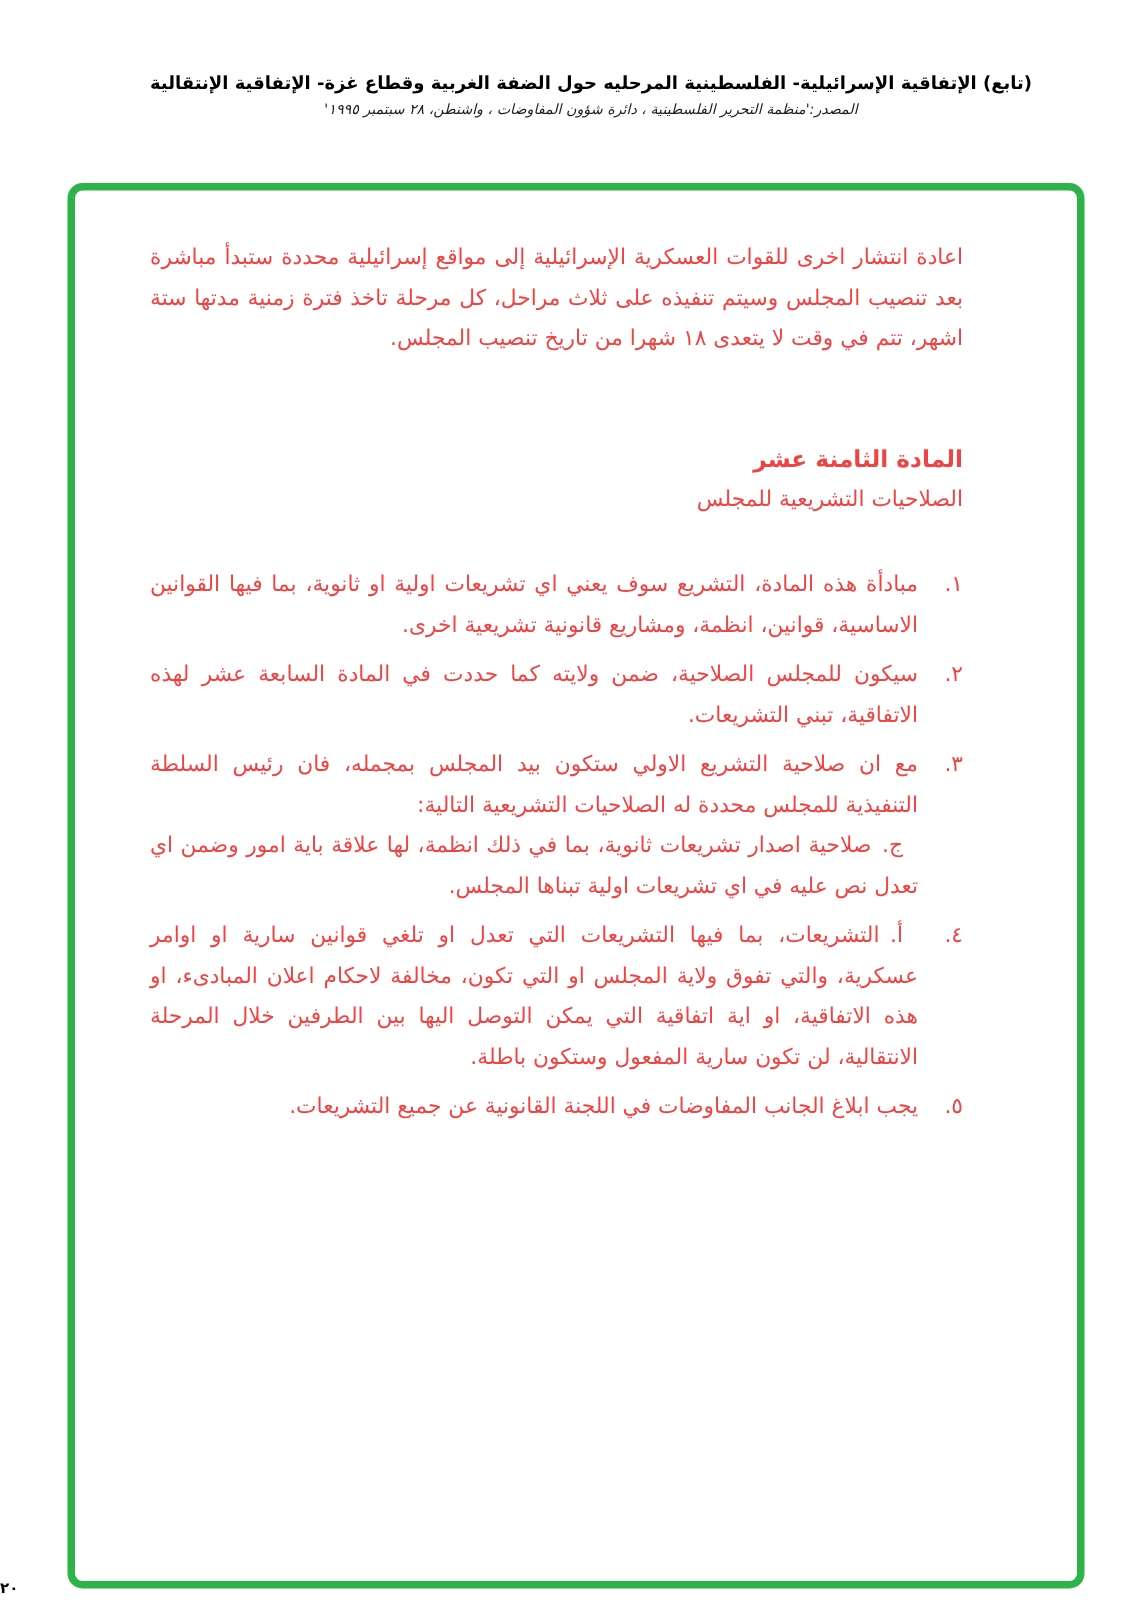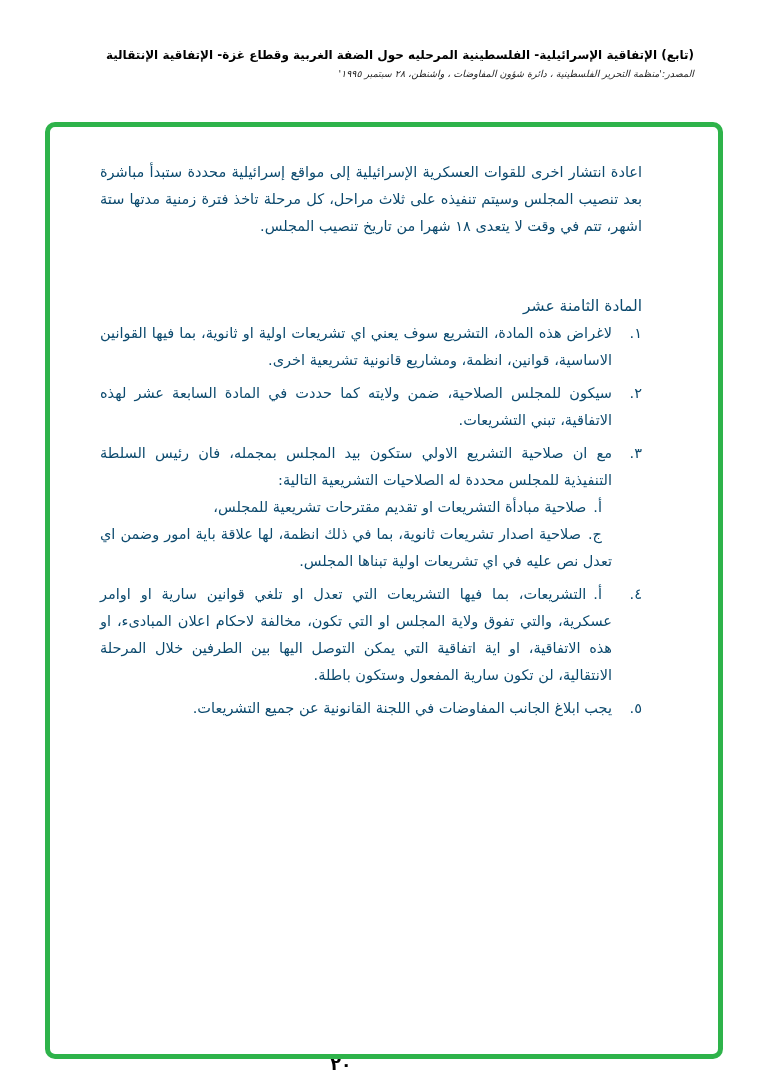--- a/index.html
+++ b/index.html
@@ -14,21 +14,21 @@
     width: 758px; height: 1078px;
     background: #ffffff;
     overflow: hidden;
   }
 
   
   .doc-header {
     position: absolute;
     top: 46px; left: 94px; width: 600px;
     direction: rtl;
-    text-align: right;
+    text-align: center;
   }
   .doc-title {
     font-weight: bold;
     font-size: 12px;
     line-height: 1.5;
     color: #000;
   }
   .doc-source {
     font-size: 9.5px;
     margin-top: 4px;
@@ -47,27 +47,27 @@
   }
 
   
   .content {
     position: absolute;
     top: 32px; right: 76px; left: 50px;
     direction: rtl;
     text-align: justify;
     font-size: 14.5px;
     line-height: 27px;
-    color: #0c4a6e;
+    color: #ef4444;
   }
   .intro { margin: 0 0 53px 0; }
 
   .article-heading {
     font-size: 15.5px;
-    font-weight: normal;
+    font-weight: bold;
     line-height: 27px;
     margin: 0;
   }
   .article-subheading {
     line-height: 27px;
     margin: 0 0 30px 0;
   }
 
   .list { }
   .list-item {
@@ -80,66 +80,63 @@
 
   .sub-item {
     text-indent: 10px; 
   }
   .sub-marker { margin-left: 7px; }
   .sub-text { }
 
   .page-number {
     position: absolute;
     top: 1054px; left: 0; width: 682px;
-    text-align: center;
-    font-size: 17px;
+    font-size: 10px;
     font-weight: bold;
     color: #000;
   }
 </style>
 </head>
 <body>
 
 <div class="page">
 
   <header class="doc-header">
     <div class="doc-title">(تابع) الإتفاقية الإسرائيلية- الفلسطينية المرحليه حول الضفة الغربية وقطاع غزة- الإتفاقية الإنتقالية</div>
     <div class="doc-source">المصدر:'منظمة التحرير الفلسطينية ، دائرة شؤون المفاوضات ، واشنطن، ٢٨ سبتمبر ١٩٩٥'</div>
   </header>
 
   <div class="green-frame" style="border-color: rgb(46, 179, 74);">
     <div class="content">
 
       <p class="intro">اعادة انتشار اخرى للقوات العسكرية الإسرائيلية إلى مواقع إسرائيلية محددة ستبدأ مباشرة بعد تنصيب المجلس وسيتم تنفيذه على ثلاث مراحل، كل مرحلة تاخذ فترة زمنية مدتها ستة اشهر، تتم في وقت لا يتعدى ١٨ شهرا من تاريخ تنصيب المجلس.</p>
 
       <h2 class="article-heading">المادة الثامنة عشر</h2>
+      <div class="article-subheading">الصلاحيات التشريعية للمجلس</div>
 
       <div class="list">
 
         <div class="list-item">
           <span class="marker">١.</span>
           <div class="item-body">
-            <div class="item-text">لاغراض هذه المادة، التشريع سوف يعني اي تشريعات اولية او ثانوية، بما فيها القوانين الاساسية، قوانين، انظمة، ومشاريع قانونية تشريعية اخرى.</div>
+            <div class="item-text">مبادأة هذه المادة، التشريع سوف يعني اي تشريعات اولية او ثانوية، بما فيها القوانين الاساسية، قوانين، انظمة، ومشاريع قانونية تشريعية اخرى.</div>
           </div>
         </div>
 
         <div class="list-item">
           <span class="marker">٢.</span>
           <div class="item-body">
             <div class="item-text">سيكون للمجلس الصلاحية، ضمن ولايته كما حددت في المادة السابعة عشر لهذه الاتفاقية، تبني التشريعات.</div>
           </div>
         </div>
 
         <div class="list-item">
           <span class="marker">٣.</span>
           <div class="item-body">
             <div class="item-text">مع ان صلاحية التشريع الاولي ستكون بيد المجلس بمجمله، فان رئيس السلطة التنفيذية للمجلس محددة له الصلاحيات التشريعية التالية:</div>
-            <div class="sub-item">
-              <span class="sub-marker">أ.</span><span class="sub-text">صلاحية مبادأة التشريعات او تقديم مقترحات تشريعية للمجلس،</span>
-            </div>
             <div class="sub-item">
               <span class="sub-marker">ج.</span><span class="sub-text">صلاحية اصدار تشريعات ثانوية، بما في ذلك انظمة، لها علاقة باية امور وضمن اي تعدل نص عليه في اي تشريعات اولية تبناها المجلس.</span>
             </div>
           </div>
         </div>
 
         <div class="list-item">
           <span class="marker">٤.</span>
           <div class="item-body">
             <div class="sub-item">

